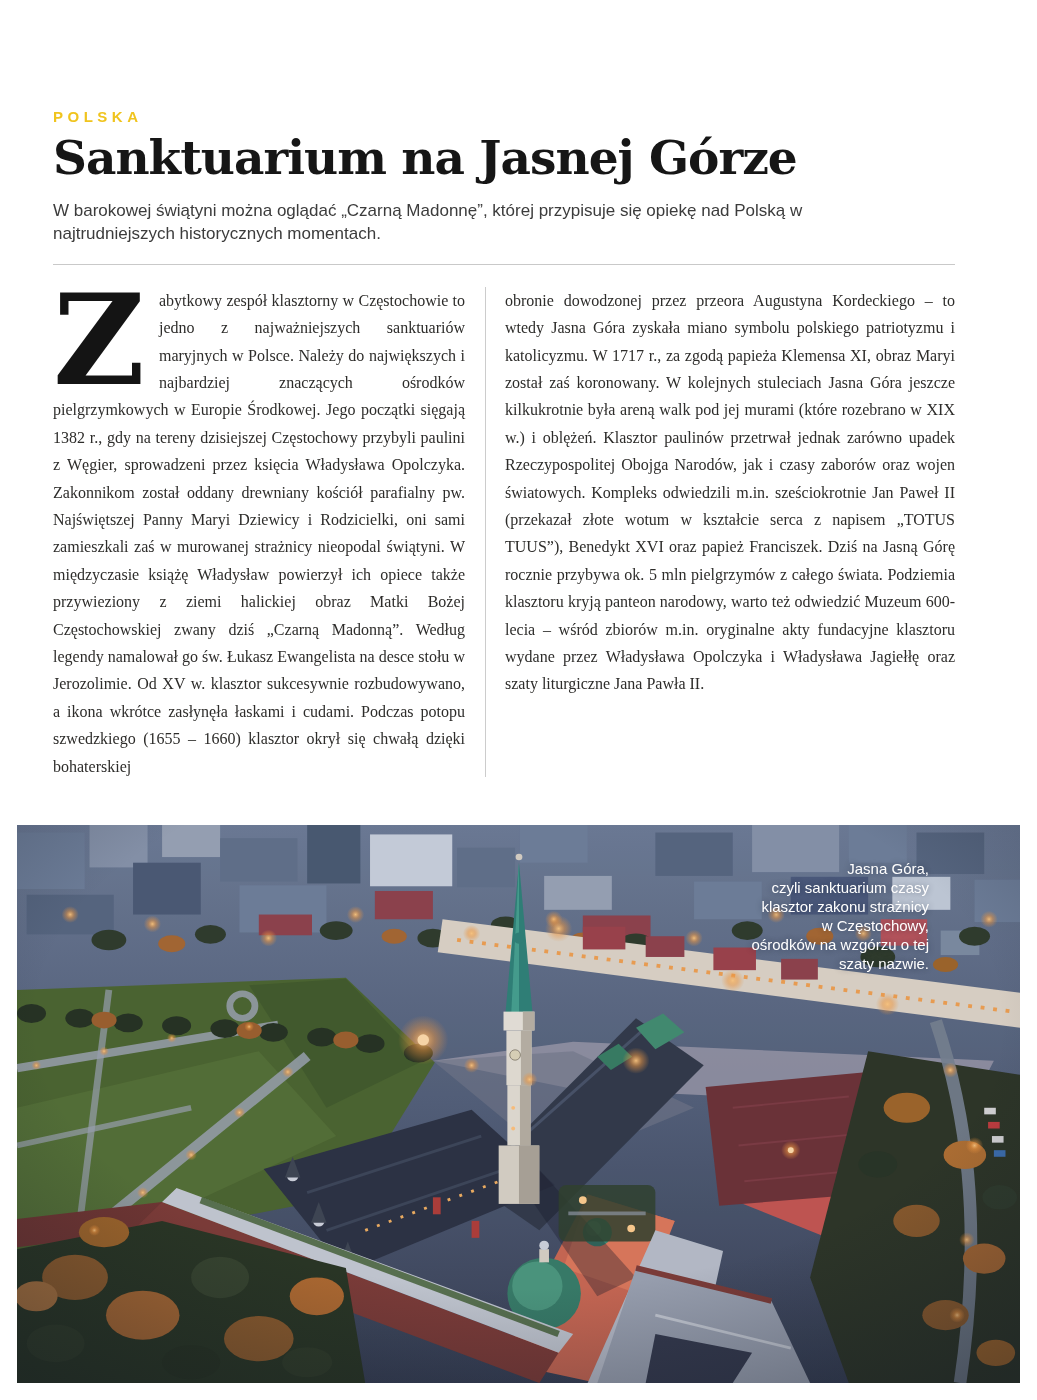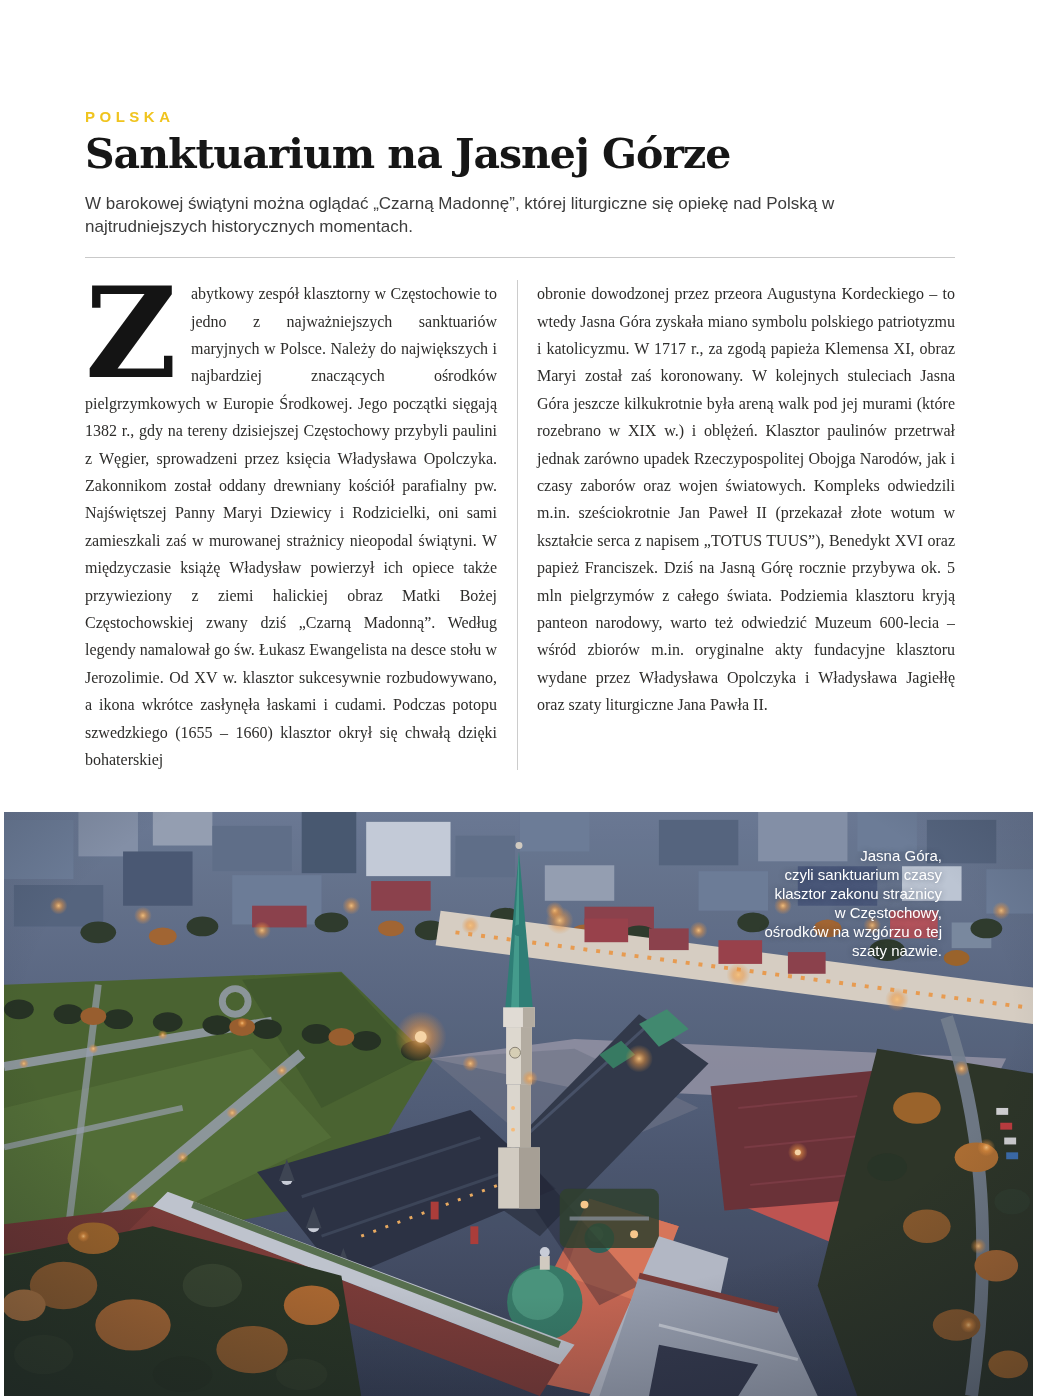--- a/index.html
+++ b/index.html
@@ -4,33 +4,33 @@
 <style>
   html, body { margin: 0; padding: 0; background: #ffffff; }
   .page {
     position: relative;
     width: 1037px;
     height: 1400px;
     background: #ffffff;
     overflow: hidden;
     font-family: "Liberation Sans", sans-serif;
   }
-  .content { padding: 0 82px 0 85px; }
+  .content { padding: 0 82px 0 53px; }
 
   .kicker {
     margin-top: 108px;
     font: 700 15px "Liberation Sans", sans-serif;
     letter-spacing: 4.5px;
     color: #f0c41e;
   }
   .headline {
     margin: 7px 0 0 0;
     font-family: "DejaVu Serif", serif;
     font-weight: 800;
-    font-size: 41px;
+    font-size: 47px;
     line-height: 1.1;
     letter-spacing: -1px;
     color: #161616;
   }
   .lede {
     margin: 15px 0 0 0;
     font: 400 17px/23px "Liberation Sans", sans-serif;
     color: #3c3c3c;
     max-width: 845px;
   }
@@ -57,21 +57,21 @@
     font-size: 126px;
     line-height: 98px;
     padding: 4px 14px 6px 0;
     color: #141414;
   }
 
   .photo {
     position: absolute;
     left: 0; right: 0; bottom: 0;
     top: 808px;
-    margin: 4px;
+    margin: 17px;
   }
   .photo svg { display: block; width: 100%; height: 100%; }
   .caption {
     position: absolute;
     top: 34px;
     right: 91px;
     width: 280px;
     text-align: right;
     color: #ffffff;
     font: 500 15px/19px "Liberation Sans", sans-serif;
@@ -79,21 +79,21 @@
   }
   .caption span { display: block; }
 </style>
 </head>
 <body>
 
 <div class="page">
   <div class="content">
     <div class="kicker">POLSKA</div>
     <h1 class="headline">Sanktuarium na Jasnej Górze</h1>
-    <p class="lede">W barokowej świątyni można oglądać „Czarną Madonnę”, której liturgiczne się opiekę nad Polską w najtrudniejszych historycznych momentach.</p>
+    <p class="lede">W barokowej świątyni można oglądać „Czarną Madonnę”, której przypisuje się opiekę nad Polską w najtrudniejszych historycznych momentach.</p>
     <div class="rule"></div>
     <div class="columns">
       <div class="col col1">
         <span class="dropcap">Z</span><span>abytkowy zespół klasztorny w Częstochowie to jedno z najważniejszych sanktuariów maryjnych w Polsce. Należy do największych i najbardziej znaczących ośrodków pielgrzymkowych w Europie Środkowej. Jego początki sięgają 1382 r., gdy na tereny dzisiejszej Częstochowy przybyli paulini z Węgier, sprowadzeni przez księcia Władysława Opolczyka. Zakonnikom został oddany drewniany kościół parafialny pw. Najświętszej Panny Maryi Dziewicy i Rodzicielki, oni sami zamieszkali zaś w murowanej strażnicy nieopodal świątyni. W międzyczasie książę Władysław powierzył ich opiece także przywieziony z ziemi halickiej obraz Matki Bożej Częstochowskiej zwany dziś „Czarną Madonną”. Według legendy namalował go św. Łukasz Ewangelista na desce stołu w Jerozolimie. Od XV w. klasztor sukcesywnie rozbudowywano, a ikona wkrótce zasłynęła łaskami i cudami. Podczas potopu szwedzkiego (1655 – 1660) klasztor okrył się chwałą dzięki bohaterskiej</span>
       </div>
       <div class="coldivider"></div>
       <div class="col col2">obronie dowodzonej przez przeora Augustyna Kordeckiego – to wtedy Jasna Góra zyskała miano symbolu polskiego patriotyzmu i katolicyzmu. W 1717 r., za zgodą papieża Klemensa XI, obraz Maryi został zaś koronowany. W kolejnych stuleciach Jasna Góra jeszcze kilkukrotnie była areną walk pod jej murami (które rozebrano w XIX w.) i oblężeń. Klasztor paulinów przetrwał jednak zarówno upadek Rzeczypospolitej Obojga Narodów, jak i czasy zaborów oraz wojen światowych. Kompleks odwiedzili m.in. sześciokrotnie Jan Paweł II (przekazał złote wotum w kształcie serca z napisem „TOTUS TUUS”), Benedykt XVI oraz papież Franciszek. Dziś na Jasną Górę rocznie przybywa ok. 5 mln pielgrzymów z całego świata. Podziemia klasztoru kryją panteon narodowy, warto też odwiedzić Muzeum 600-lecia – wśród zbiorów m.in. oryginalne akty fundacyjne klasztoru wydane przez Władysława Opolczyka i Władysława Jagiełłę oraz szaty liturgiczne Jana Pawła II.</div>
     </div>
   </div>
 

